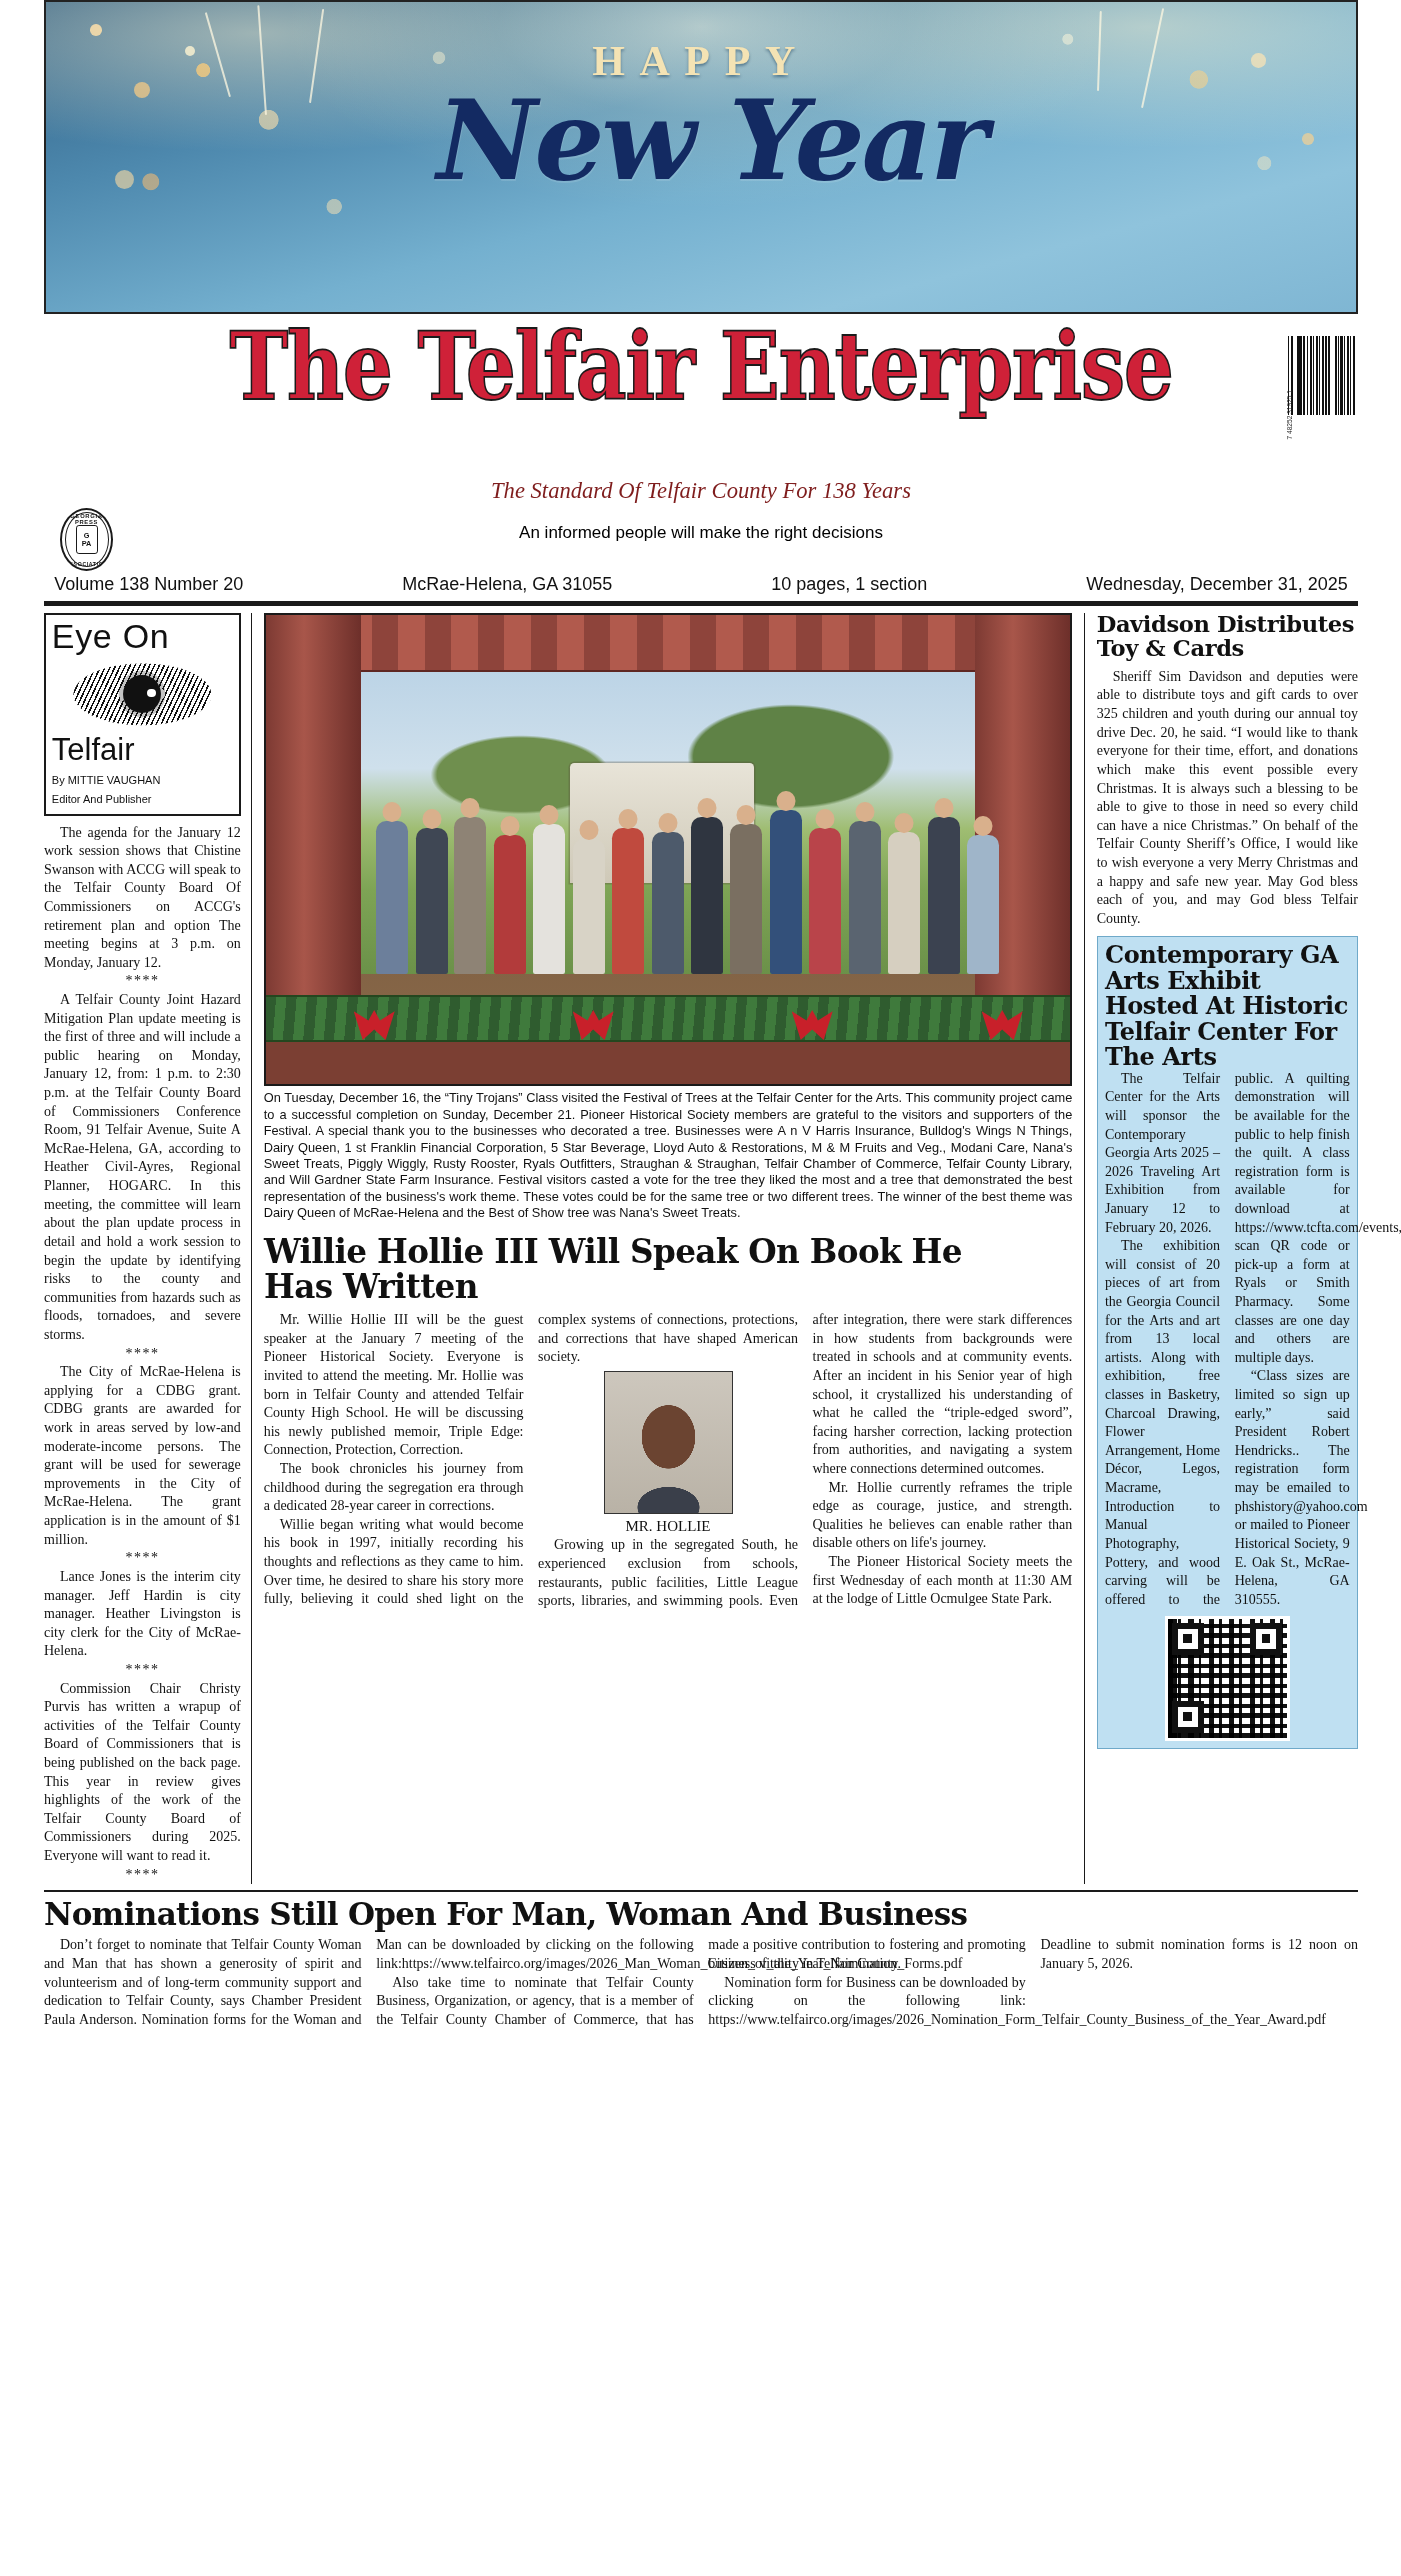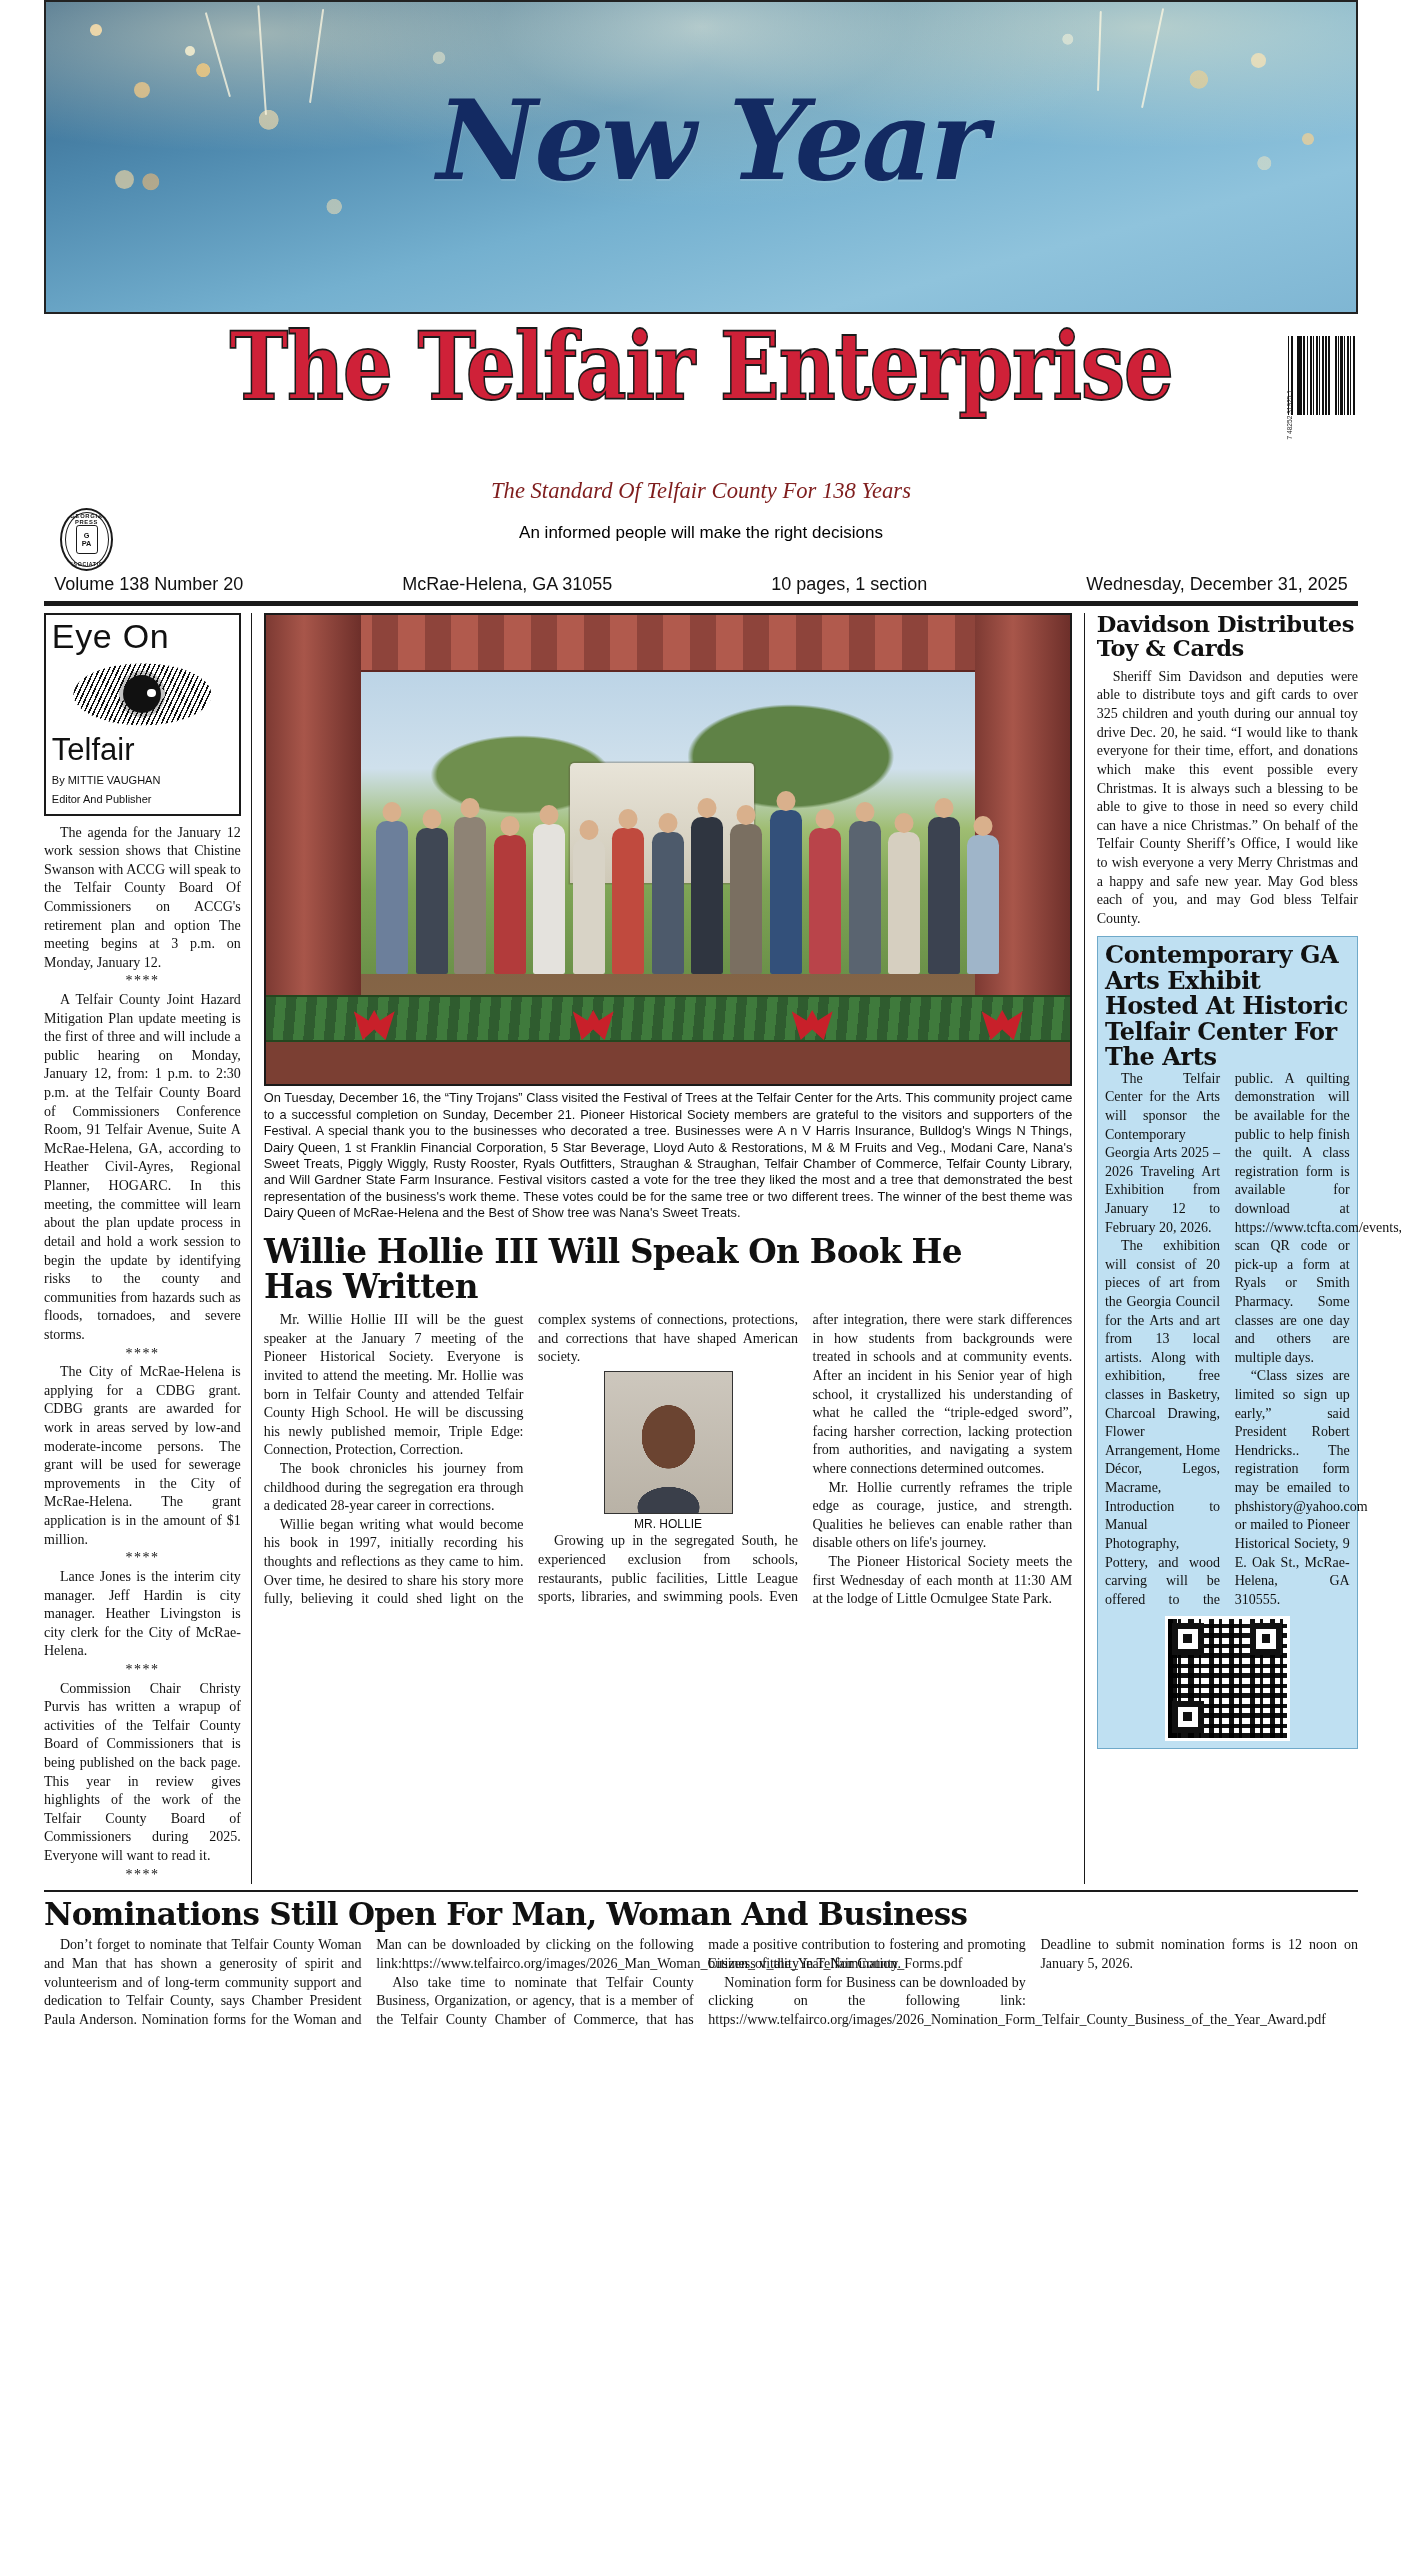--- a/index.html
+++ b/index.html
@@ -203,21 +203,21 @@
 
   .mug {
     width:129px; height:143px; margin:4.4px auto 1.5px auto;
     border:1.5px solid #333;
     background:
       radial-gradient(ellipse 38px 45px at 50% 46%, #6b4431 0 70%, transparent 71%),
       radial-gradient(ellipse 44px 29px at 50% 96%, #3a3f4a 0 70%, transparent 71%),
       linear-gradient(#cdc7bd,#b9b2a6);
     position:relative;
   }
-  .mug-cap { text-align:center; font-family:Liberation Sans, sans-serif; font-size:12px; margin-top:2.2px; }
+  .mug-cap { text-align:center; font-family:Liberation Serif, serif; font-size:15px; margin-top:2.2px; }
 
   
   .r-head {
     font-family:"DejaVu Serif", serif; font-weight:700; font-size:22.6px;
     line-height:1.06; letter-spacing:-0.4px; margin-bottom:7px;
   }
   .bluebox {
     background:#bfe0f2; border:1.5px solid #6fa9c9; padding:5.8px 7.3px 7.3px 7.3px; margin-top:7.3px;
   }
   .bluebox .bb-head {
@@ -254,20 +254,21 @@
     <div class="fw" style="left:88px;top:80px;width:16px;height:16px;background:rgba(255,205,130,.7);"></div>
     <div class="fw" style="left:139px;top:44px;width:10.2px;height:10.2px;background:rgba(255,245,210,.8);"></div>
     <div class="fw" style="left:69px;top:168px;width:19px;height:19px;background:rgba(255,220,160,.6);"></div>
     <div class="fw" style="left:1205px;top:51px;width:14.6px;height:14.6px;background:rgba(255,230,180,.7);"></div>
     <div class="fw" style="left:1256px;top:131px;width:11.7px;height:11.7px;background:rgba(255,210,140,.65);"></div>
     <div class="spark" style="left:183px;top:7.3px;height:88px;transform:rotate(-16deg);"></div>
     <div class="spark" style="left:219px;top:2.9px;height:110px;transform:rotate(-4deg);"></div>
     <div class="spark" style="left:263px;top:5.8px;height:95px;transform:rotate(8deg);"></div>
     <div class="spark" style="left:1095px;top:4.4px;height:102px;transform:rotate(12deg);"></div>
     <div class="spark" style="left:1051px;top:8.8px;height:80px;transform:rotate(2deg);"></div>
+    <div class="banner-happy">HAPPY</div>
     <div class="banner-newyear">New Year</div>
   </div>
 
   <div class="nameplate-wrap">
     <div class="nameplate">The Telfair Enterprise</div>
     <div class="barcode"></div>
     <div class="barcode-num">7 48252 31925 1</div>
   </div>
 
   <div class="standard">The Standard Of Telfair County  For 138 Years</div>

